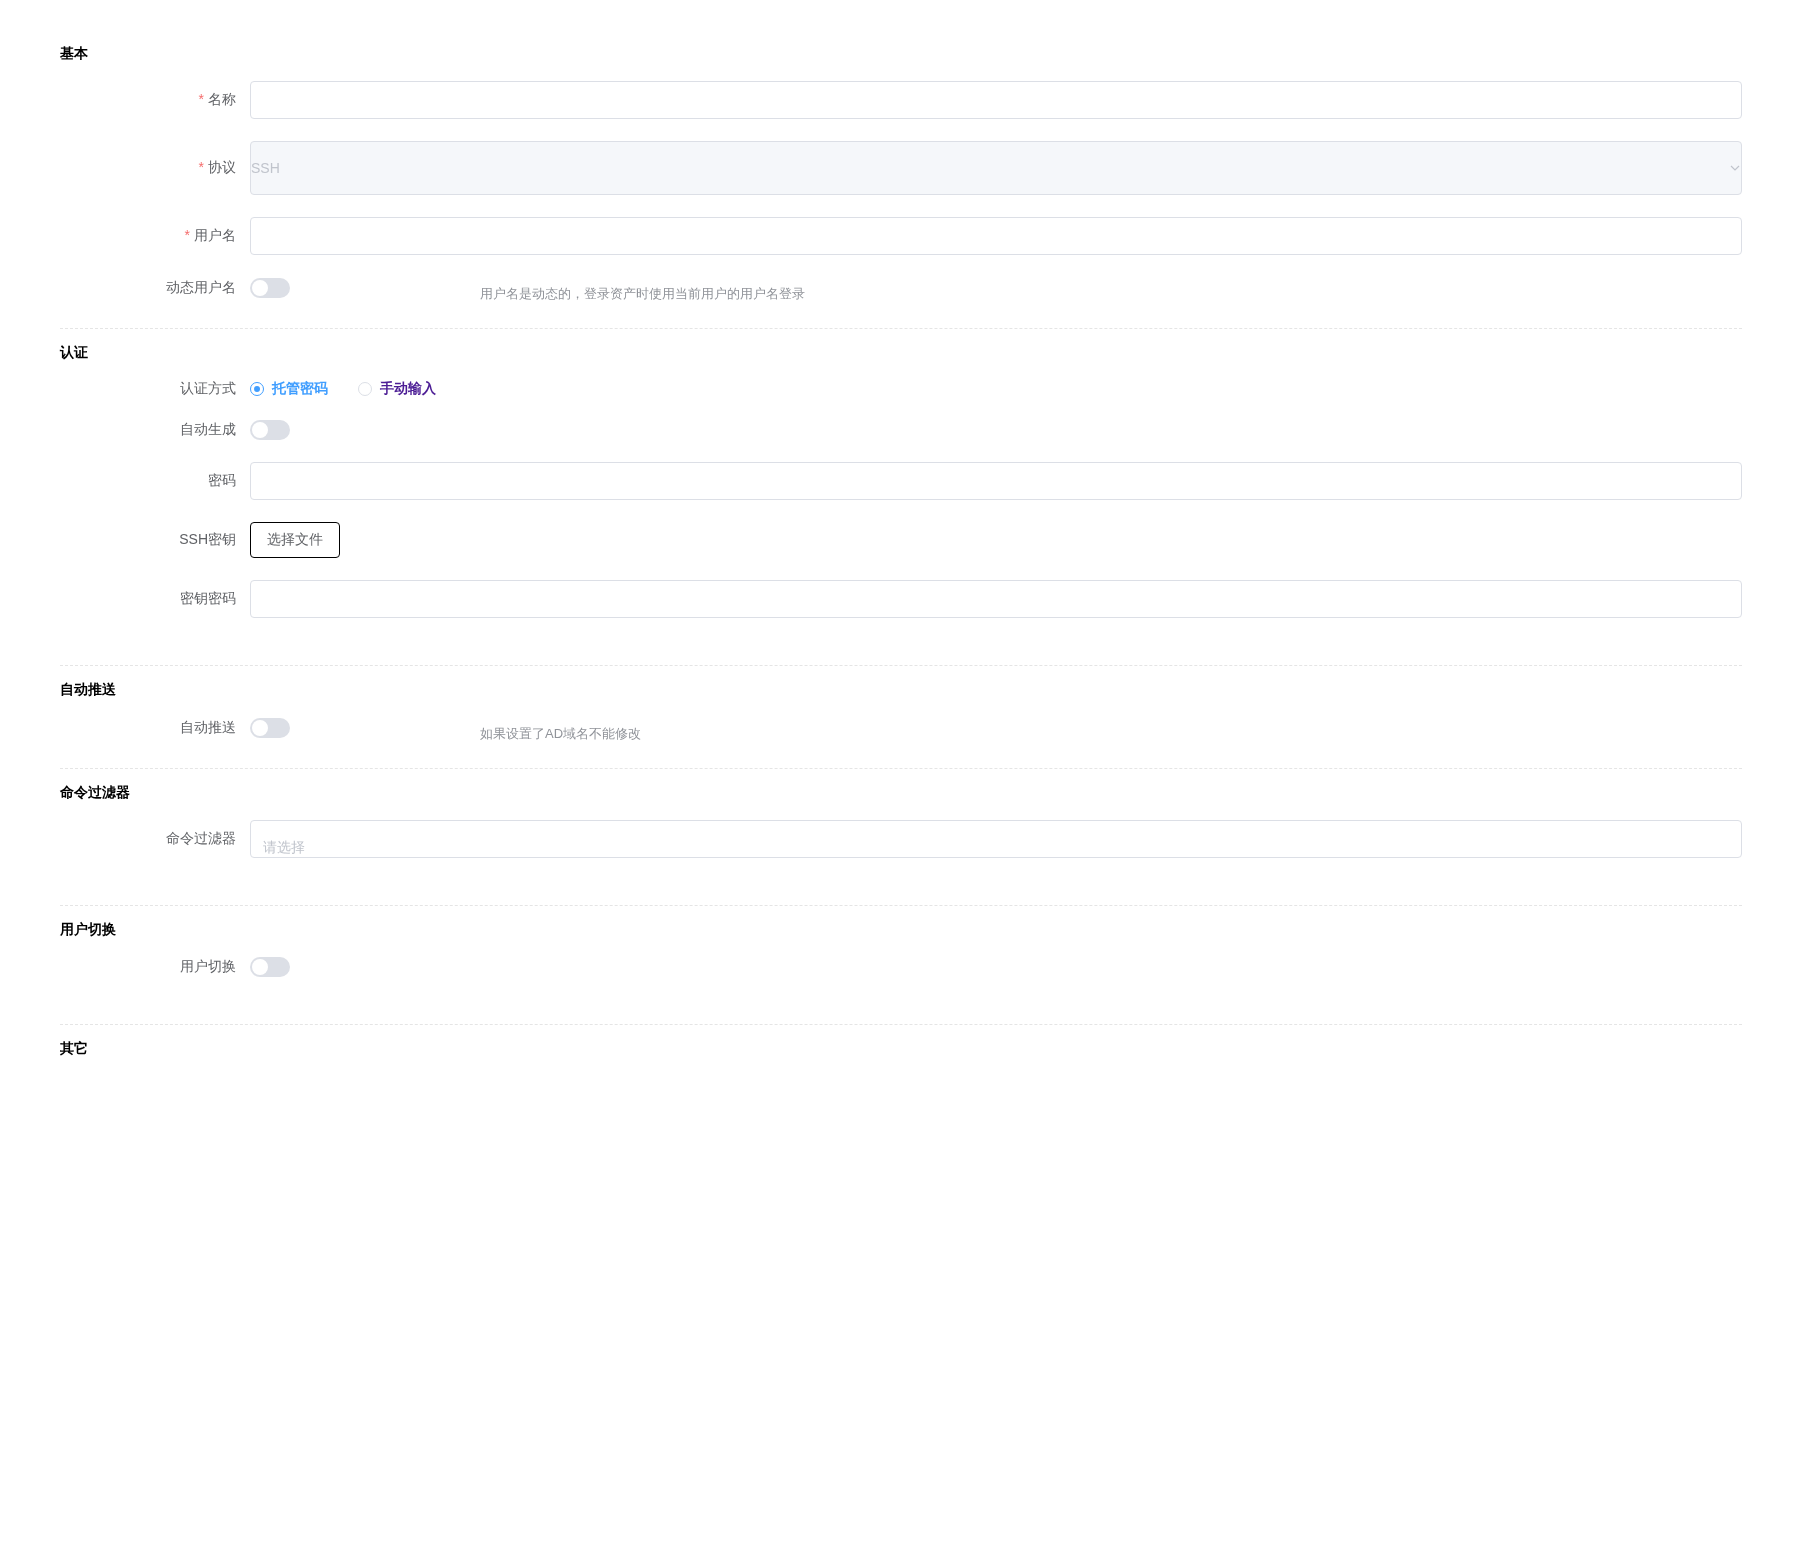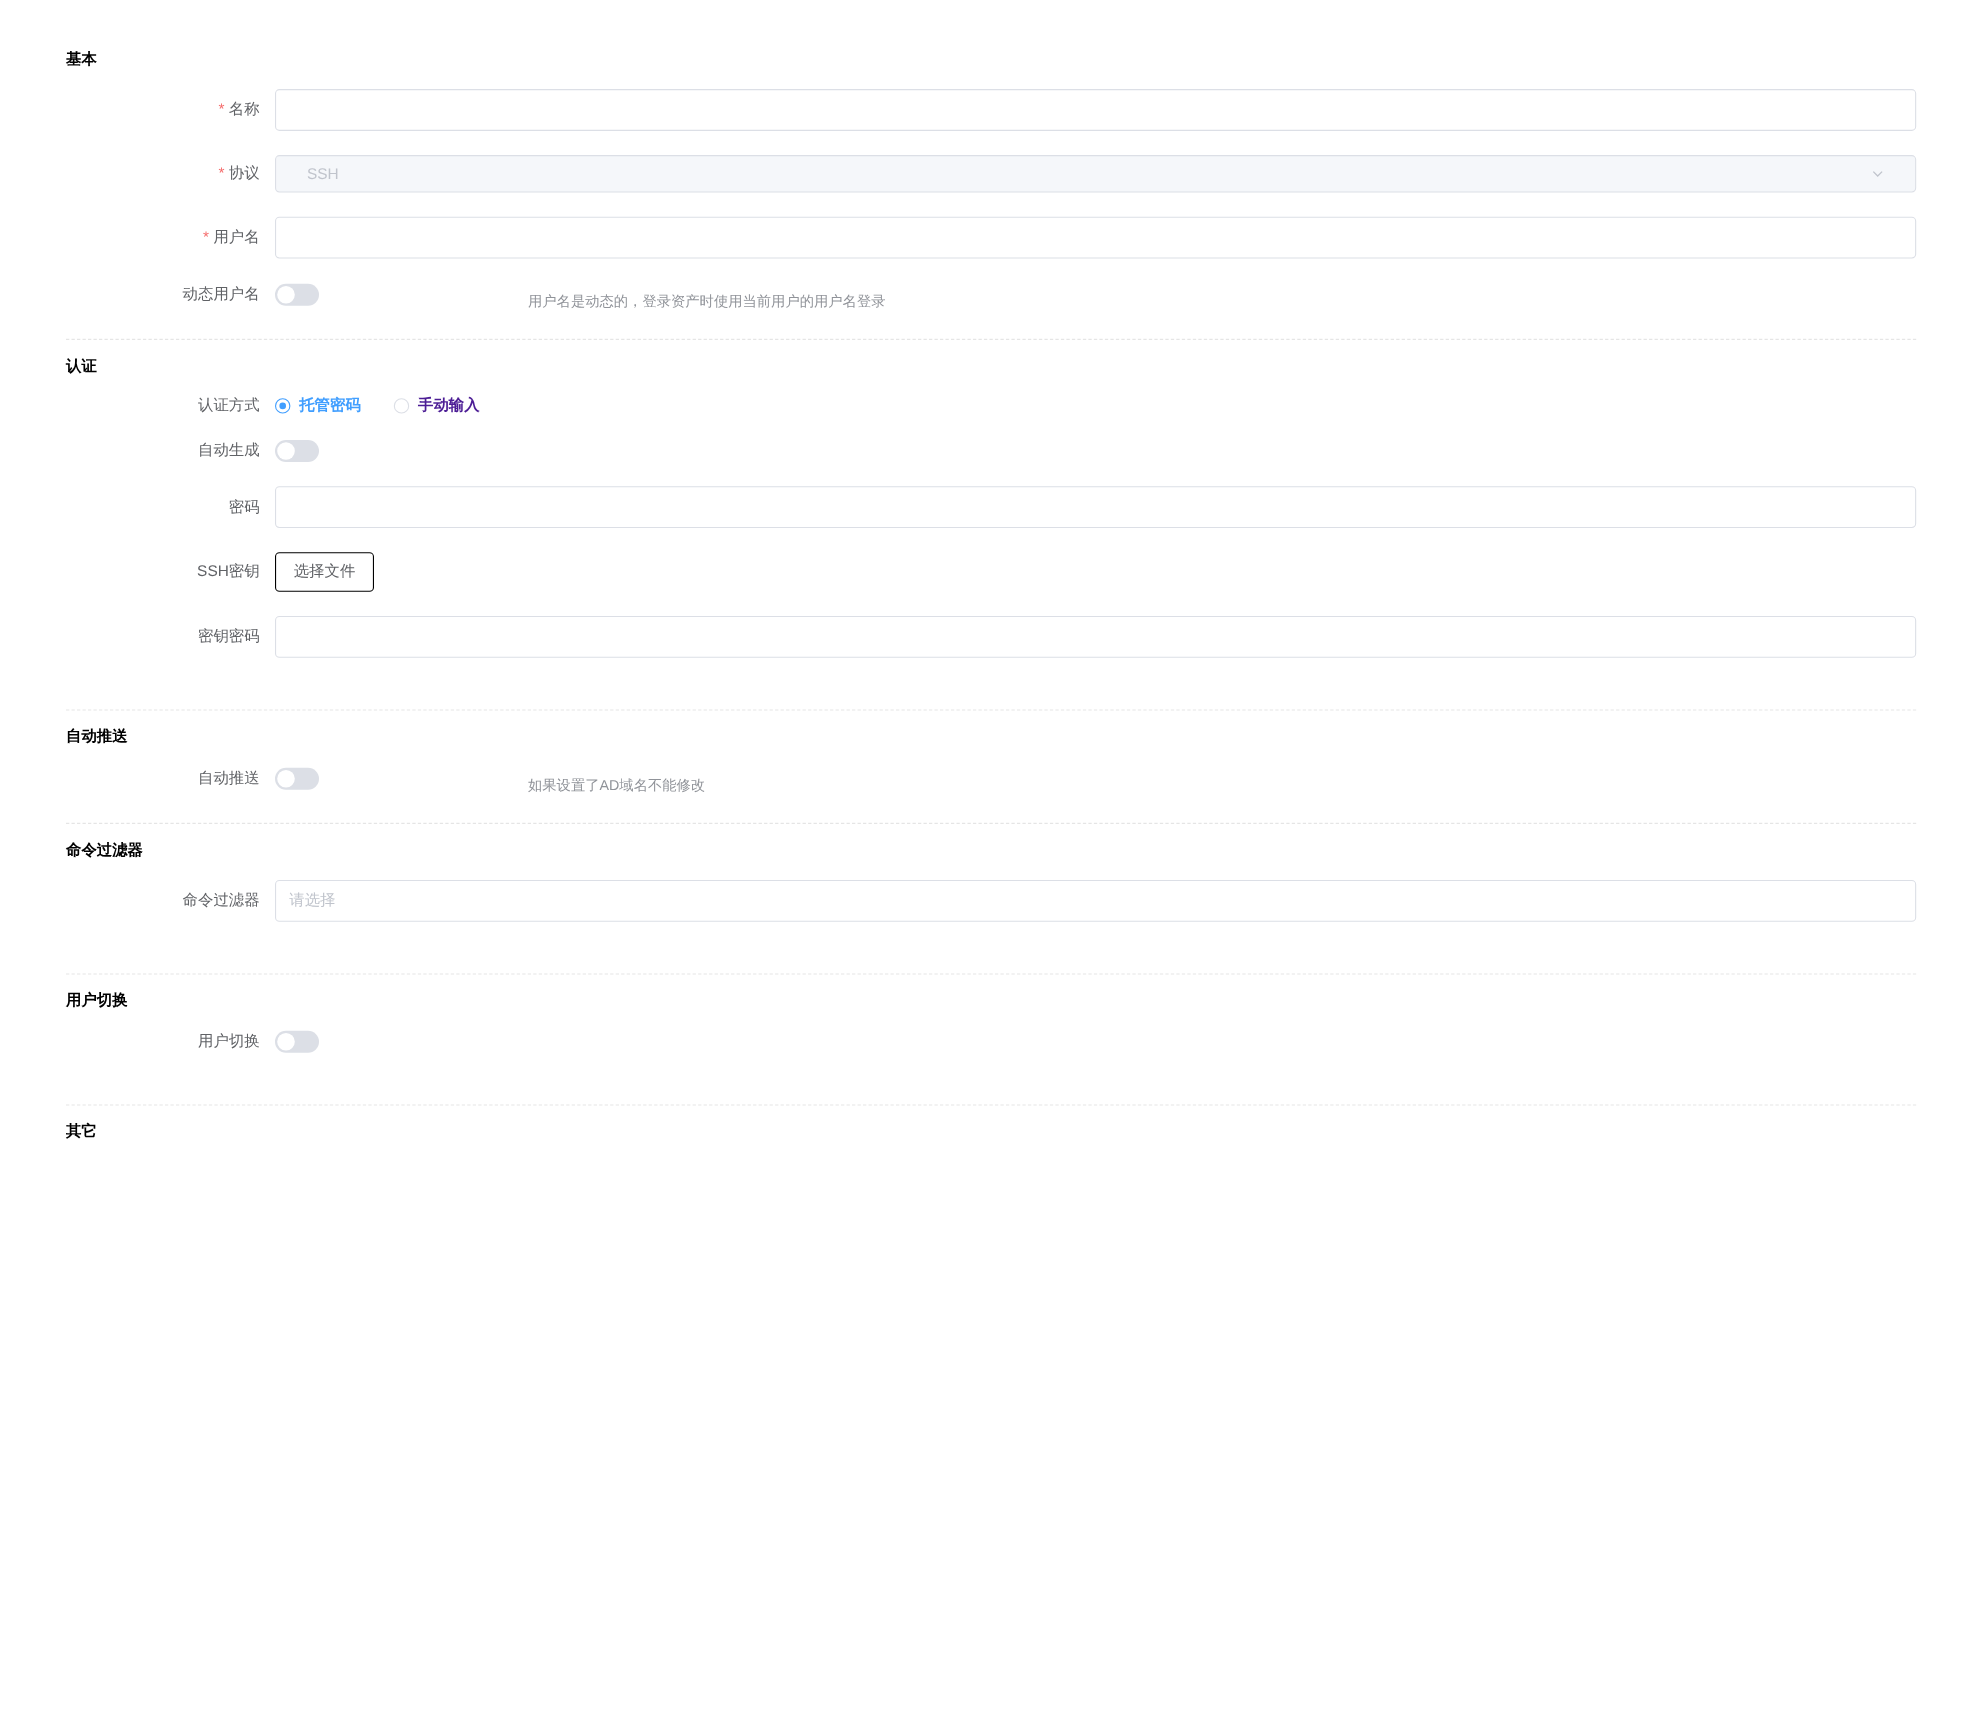--- a/index.html
+++ b/index.html
@@ -55,45 +55,45 @@
       height: 38px;
       border: 1px solid #dcdfe6;
       border-radius: 4px;
       padding: 0 12px;
       font-size: 14px;
       color: #606266;
       outline: none;
     }
     .select-input {
       width: 100%;
-      height: 34px;
+      height: 54px;
       border: 1px solid #dcdfe6;
       border-radius: 4px;
-      padding: 0 28px;
+      padding: 0 0;
       font-size: 14px;
       color: #c0c4cc;
       outline: none;
       background: #f5f7fa;
       cursor: not-allowed;
       display: flex;
       align-items: center;
       justify-content: space-between;
     }
     .select-placeholder-input {
       width: 100%;
       height: 38px;
       border: 1px solid #dcdfe6;
       border-radius: 4px;
       padding: 0 12px;
       font-size: 14px;
       color: #c0c4cc;
       outline: none;
       background: #fff;
       display: flex;
-      align-items: center;
+      align-items: flex-end;
     }
     .chevron-down {
       width: 12px;
       height: 12px;
       display: inline-flex;
       align-items: center;
       justify-content: center;
     }
     .chevron-down svg {
       width: 12px;

